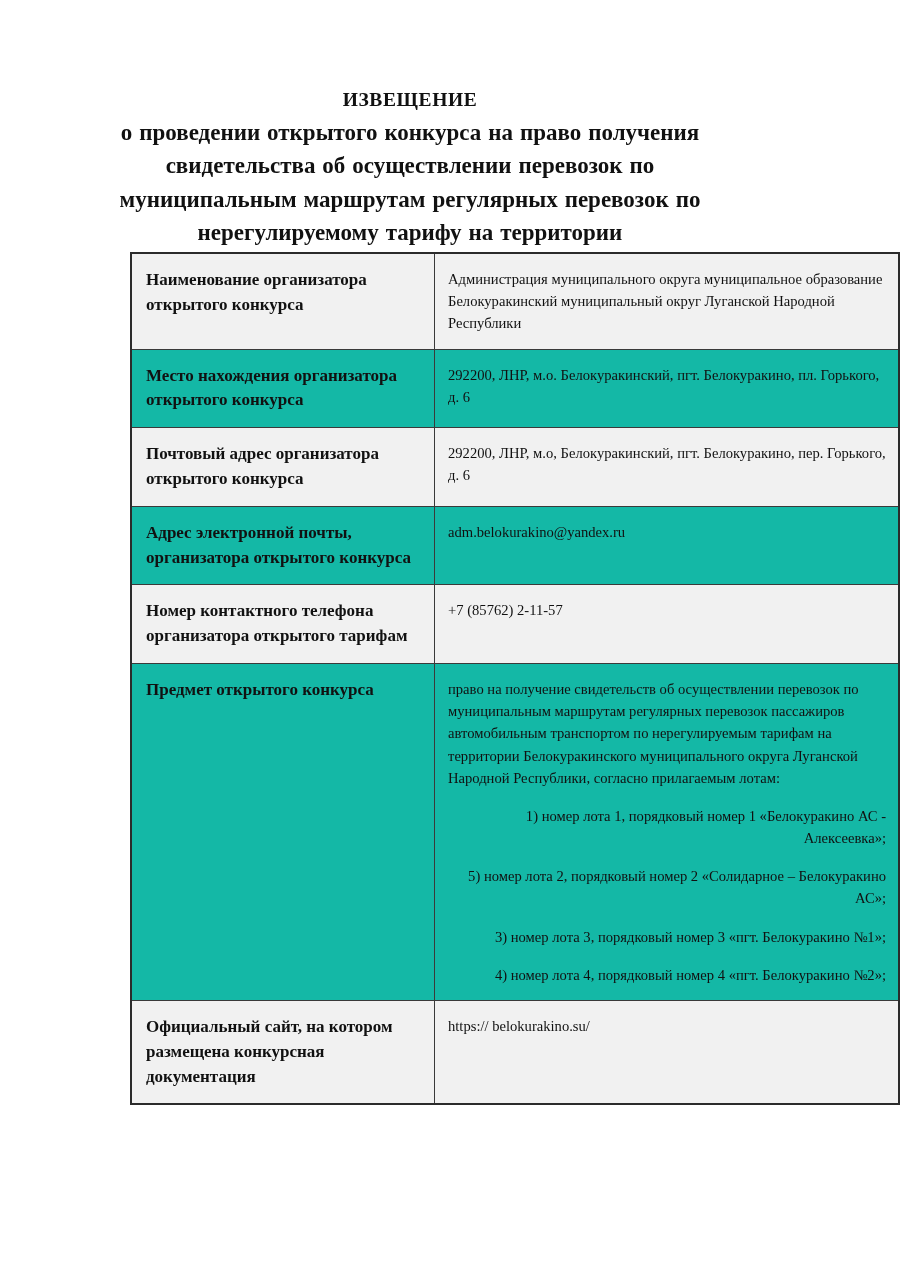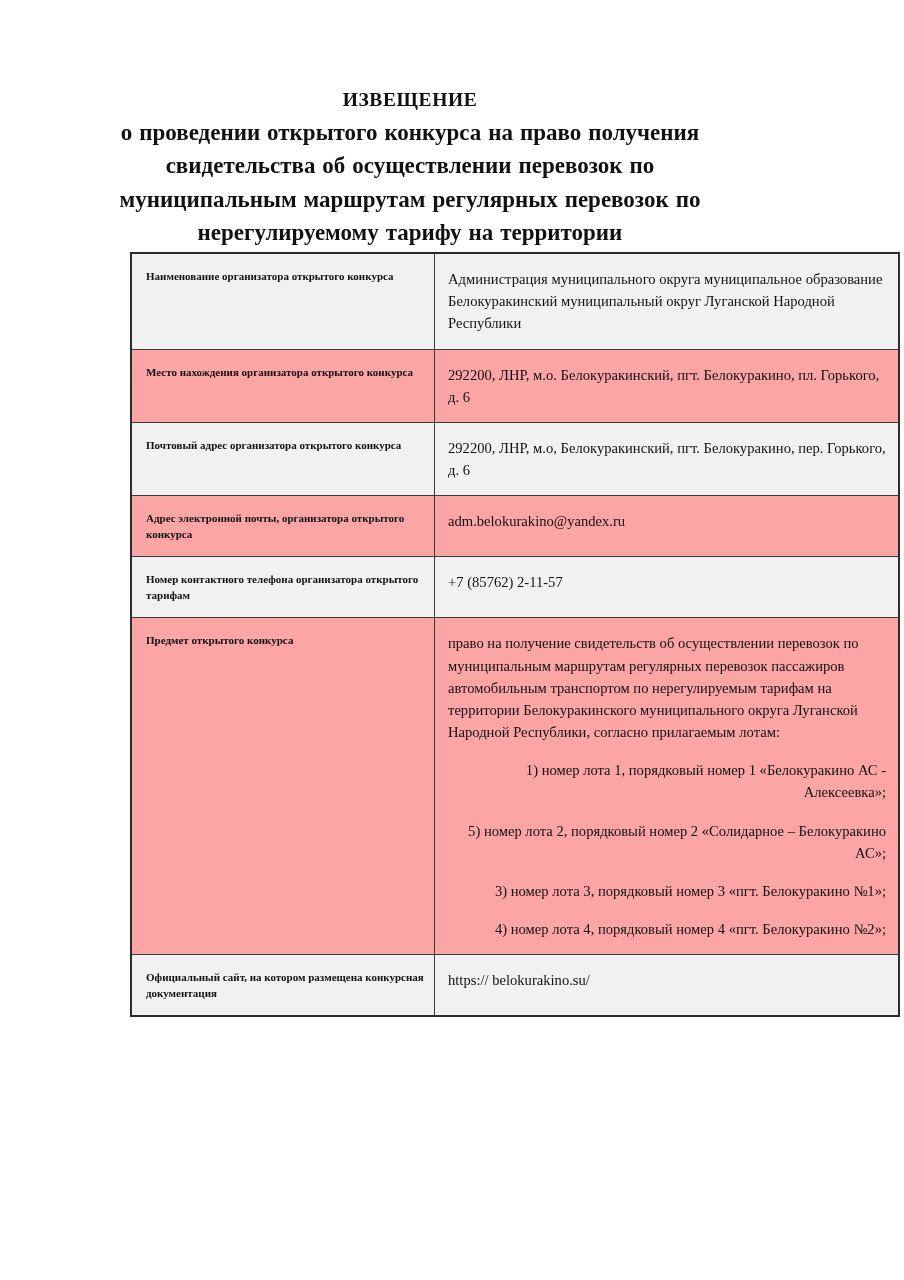--- a/index.html
+++ b/index.html
@@ -55,27 +55,27 @@
     width: 723px;
     table-layout: fixed;
     border: 2px solid #2b2b2b;
   }
   table.info-table td {
     border: 1px solid #3a3a3a;
     vertical-align: top;
     background: #f1f1f1;
   }
   table.info-table tr.shade td {
-    background: #fca5a5;
+    background: #14b8a6;
   }
   td.label-cell {
     width: 283px;
     padding: 14px 5px 14px 14px;
     font-weight: bold;
-    font-size: 11px;
+    font-size: 17px;
     line-height: 1.46;
     font-family: "Liberation Serif", "DejaVu Serif", serif;
   }
   td.value-cell {
     width: 438px;
     padding: 14px 12px 14px 13px;
     font-size: 14.6px;
     line-height: 1.52;
     font-family: "Liberation Serif", "DejaVu Serif", serif;
   }

